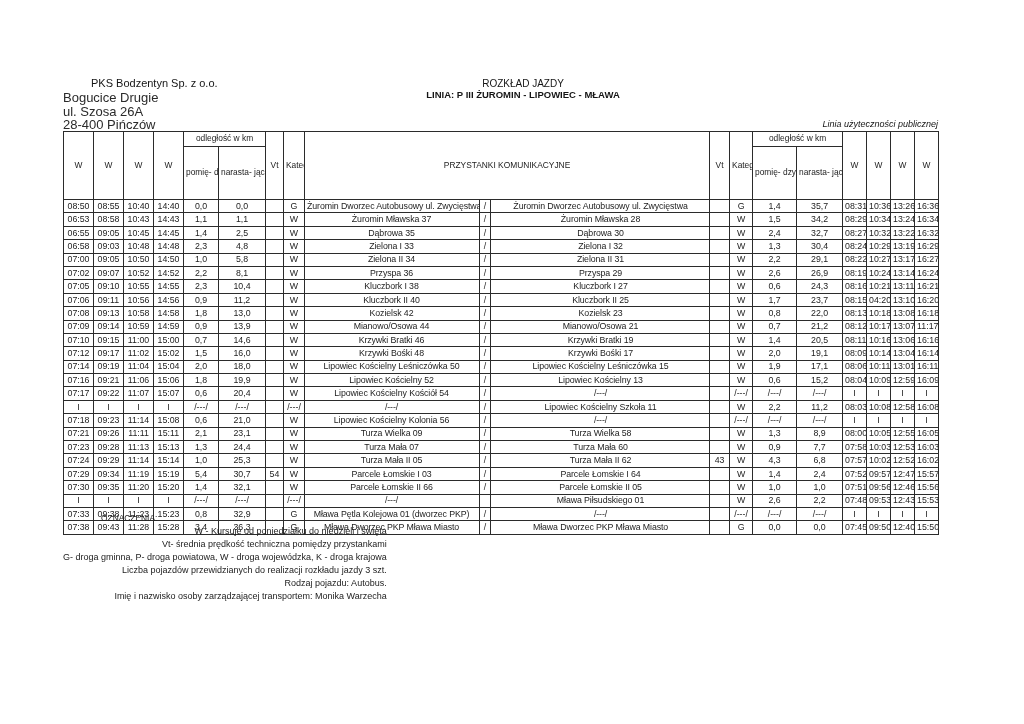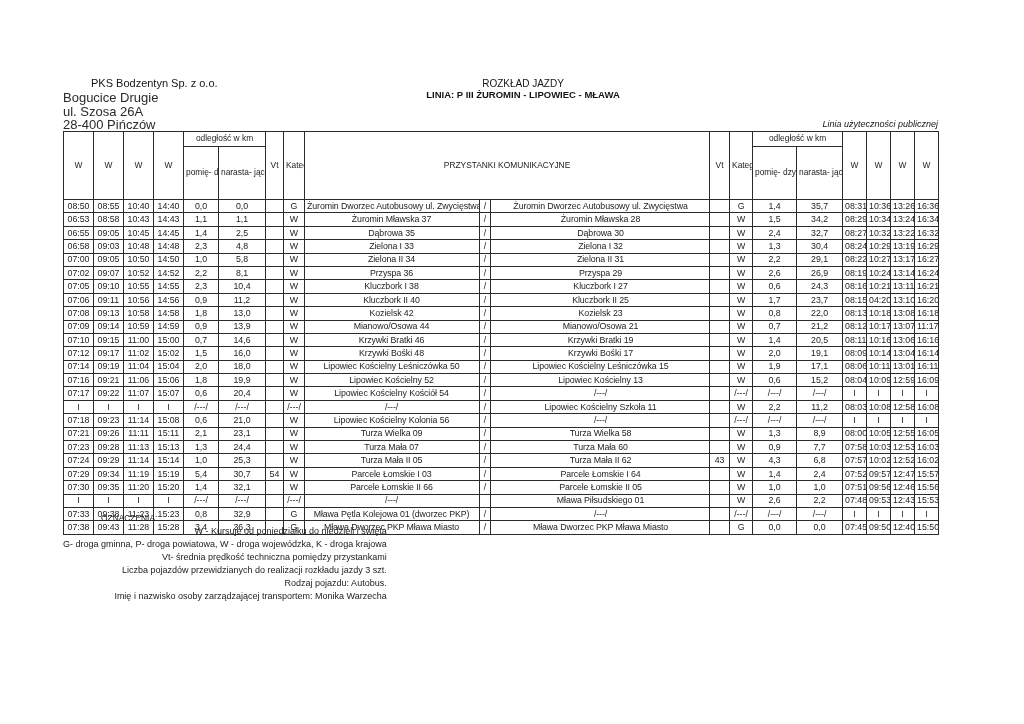--- a/index.html
+++ b/index.html
@@ -644,20 +644,20 @@
           <td class="k-time-ret">09:50</td>
           <td class="k-time-ret">12:40</td>
           <td class="k-time-ret">15:50</td>
         </tr>
       </tbody>
   </table>
 
   <div class="legend">
     <div class="legend-heading">OZNACZENIA:</div>
     <div class="legend-line">W - Kursuje od poniedziałku do niedzieli i święta</div>
+    <div class="legend-line">Vt- średnia prędkość techniczna pomiędzy przystankami</div>
     <div class="legend-line">G- droga gminna, P- droga powiatowa, W - droga wojewódzka, K - droga krajowa</div>
-    <div class="legend-line">Vt- średnia prędkość techniczna pomiędzy przystankami</div>
     <div class="legend-line">Liczba pojazdów przewidzianych do realizacji rozkładu jazdy 3 szt.</div>
     <div class="legend-line">Rodzaj pojazdu: Autobus.</div>
     <div class="legend-line">Imię i nazwisko osoby zarządzającej transportem: Monika Warzecha</div>
   </div>
 
 </div>
 
 </body></html>

